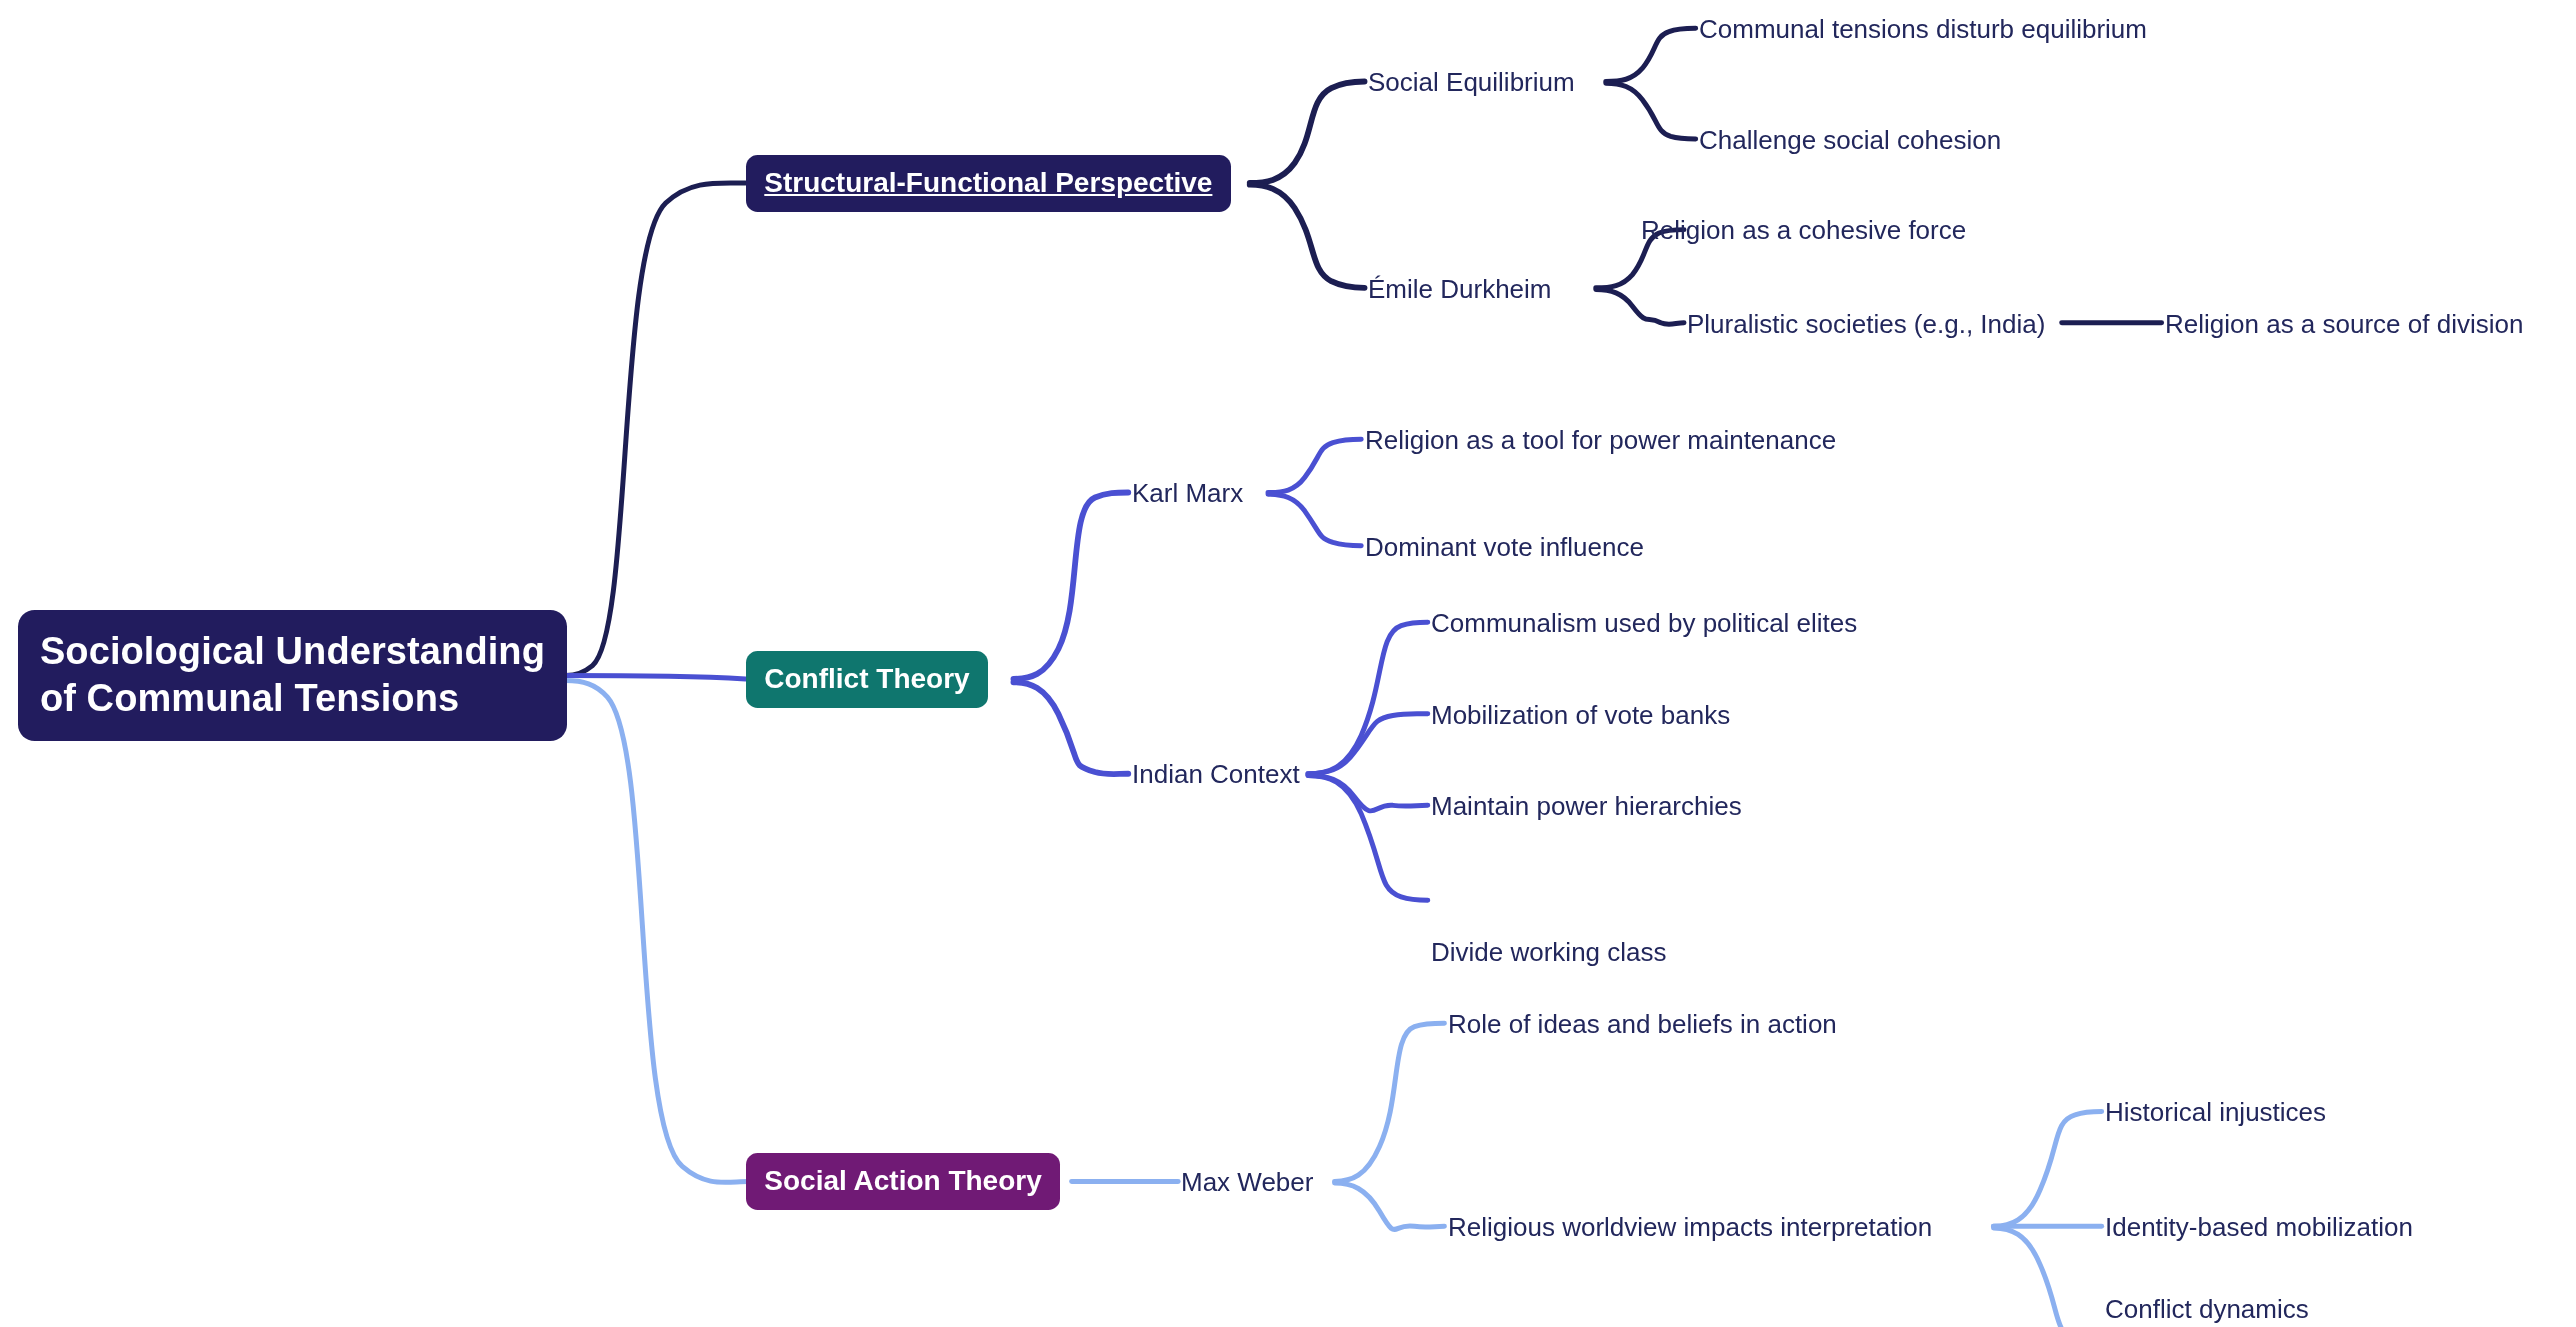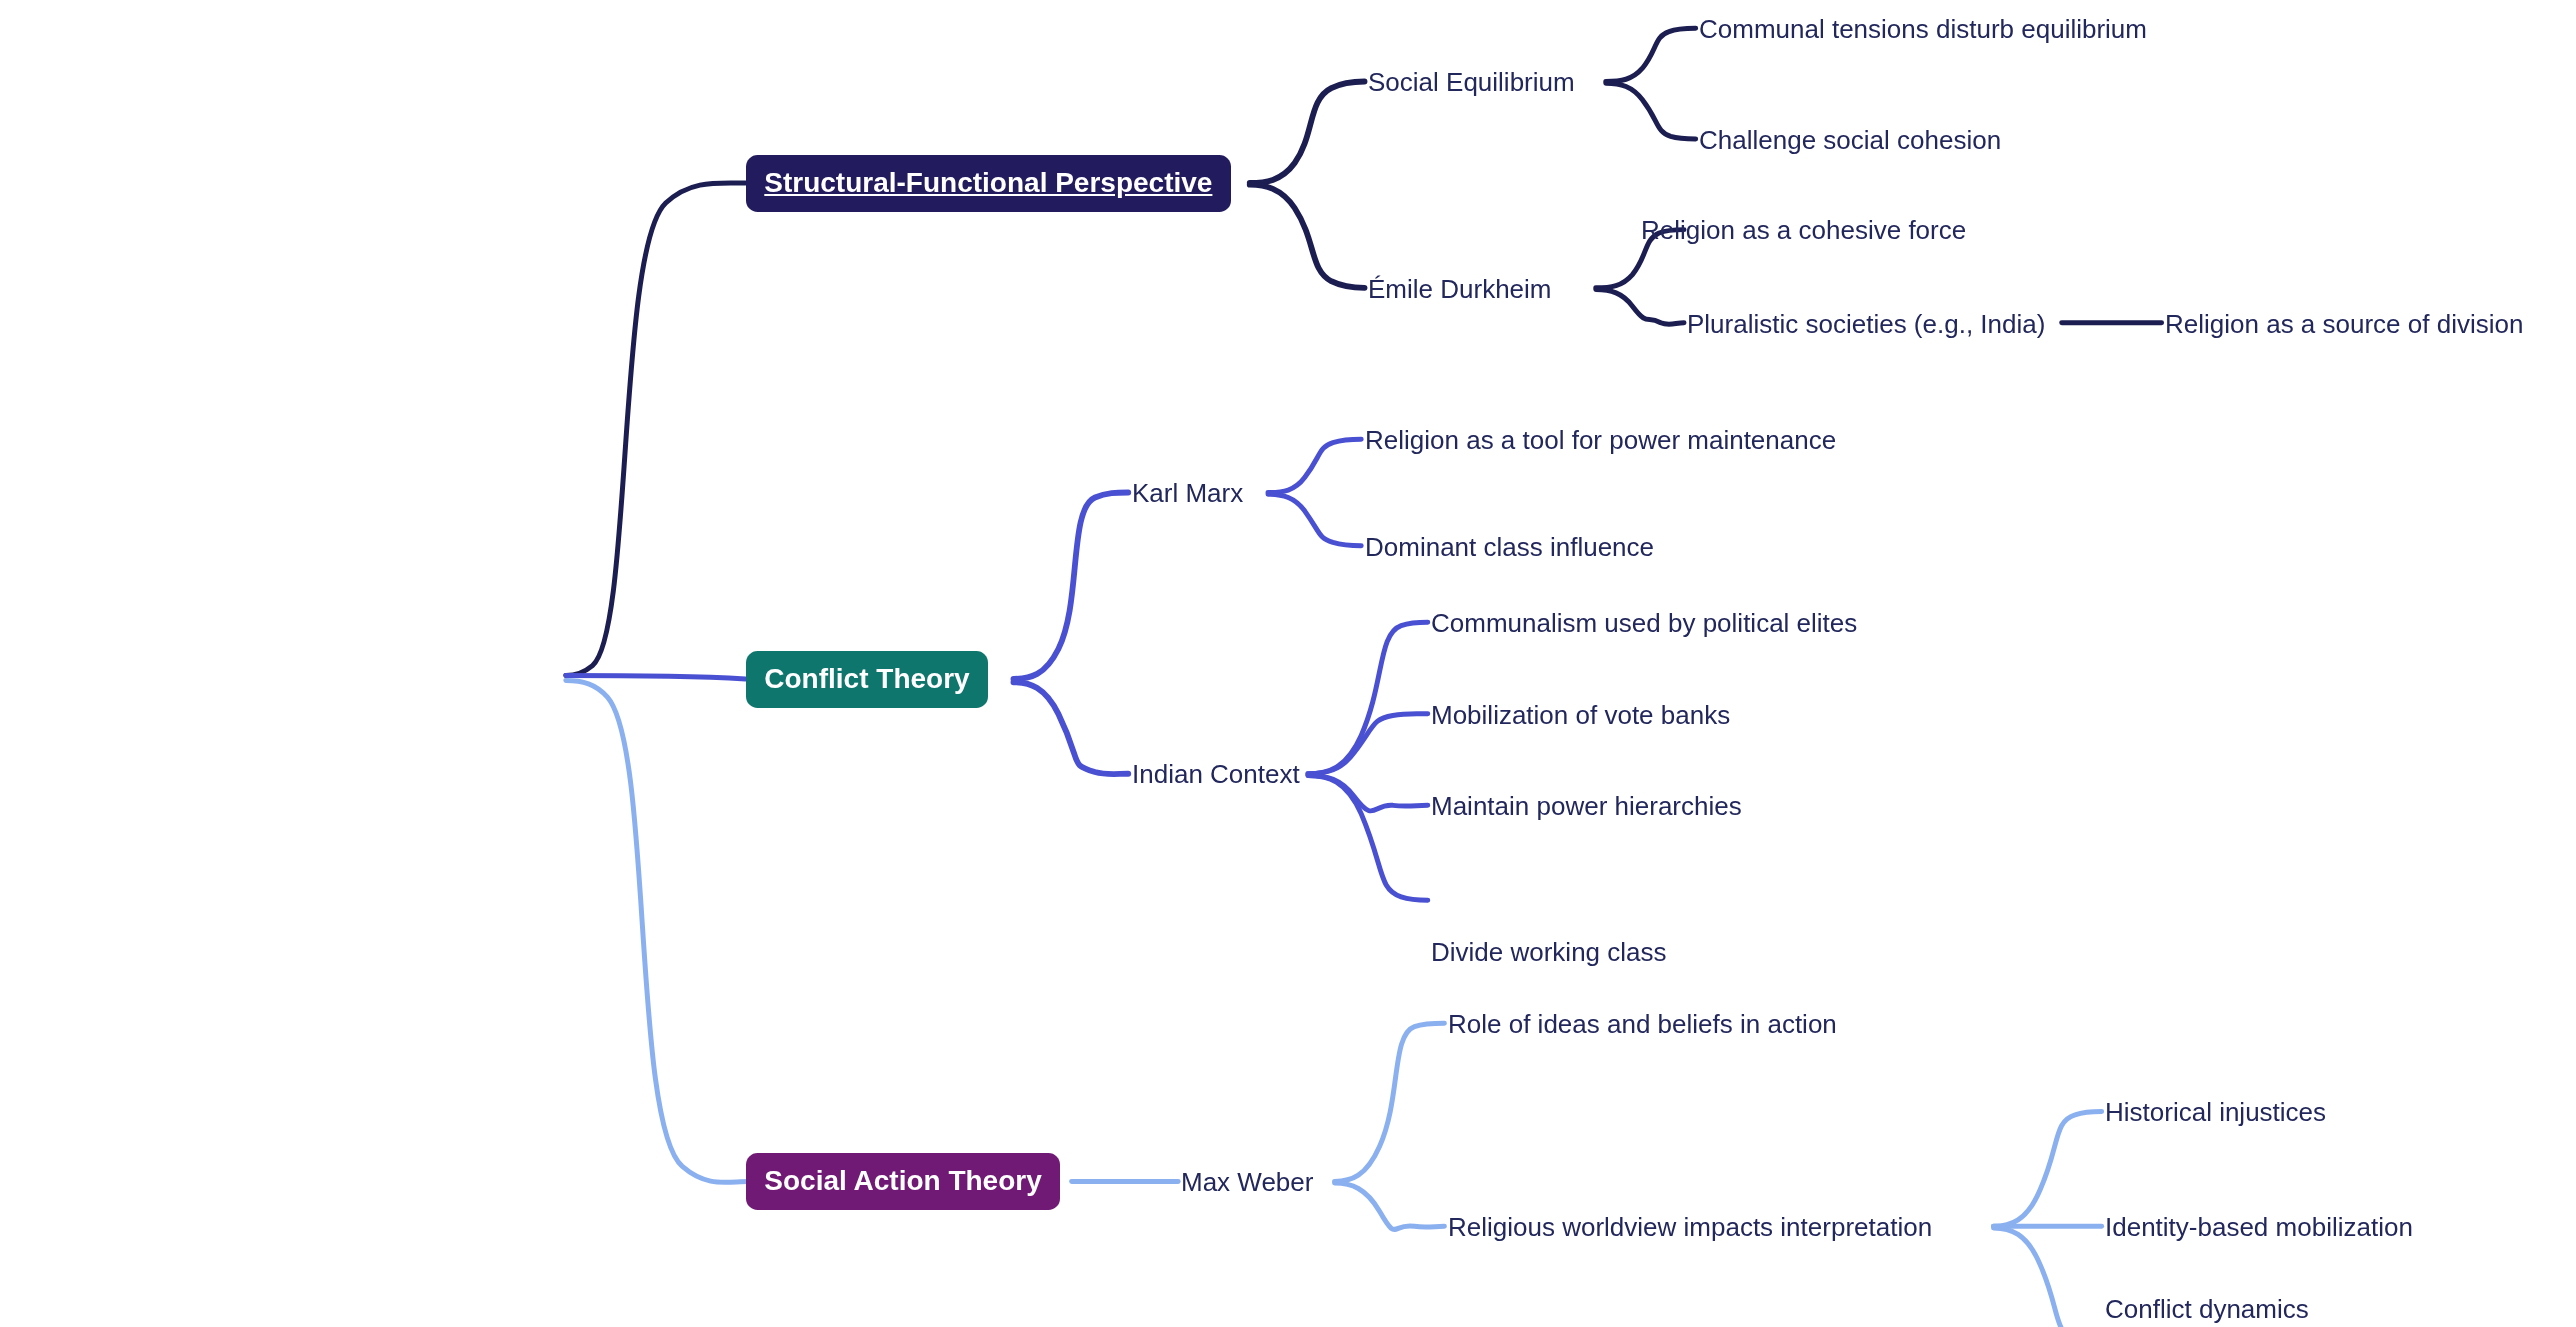--- a/index.html
+++ b/index.html
@@ -167,20 +167,24 @@
              C 2416 1474 2436 1468 2452 1430
              C 2476 1376 2468 1348 2494 1340
              C 2506 1336 2516 1336 2526 1336" fill="none" stroke="#8bb0f0" stroke-width="6" stroke-linecap="round"></path>
     <path d="M 2396 1474 L 2526 1474" fill="none" stroke="#8bb0f0" stroke-width="6" stroke-linecap="round"></path>
     <path d="M 2396 1476
              C 2416 1476 2436 1482 2452 1520
              C 2476 1574 2468 1602 2494 1610
              C 2506 1614 2516 1614 2526 1614" fill="none" stroke="#8bb0f0" stroke-width="6" stroke-linecap="round"></path>
   </svg>
 
+  <div class="node node-root" style="left:18.3px; top:610px; width:549px; background:#221c5e;">
+    <div>Sociological Understanding</div>
+    <div>of Communal Tensions</div>
+  </div>
 
   <div class="node node-branch" style="left:746px; top:155px; height:57px; background:#221c5e;text-decoration:underline;">Structural-Functional Perspective</div>
 
   <div class="node node-branch" style="left:746px; top:651px; height:57px; background:#0f766e;">Conflict Theory</div>
 
   <div class="node node-branch" style="left:746px; top:1153px; height:57px; background:#701a75;">Social Action Theory</div>
 
   <div class="node node-text lvl2" style="left:1368px; top:68px; height:28px;">Social Equilibrium</div>
 
   <div class="node node-text lvl2" style="left:1368px; top:275px; height:28px;">Émile Durkheim</div>
@@ -194,21 +198,21 @@
   <div class="node node-text lvl3" style="left:1687px; top:310px; height:28px;">Pluralistic societies (e.g., India)</div>
 
   <div class="node node-text lvl4" style="left:2165px; top:310px; height:28px;">Religion as a source of division</div>
 
   <div class="node node-text lvl2" style="left:1132px; top:479px; height:28px;">Karl Marx</div>
 
   <div class="node node-text lvl2" style="left:1132px; top:760px; height:28px;">Indian Context</div>
 
   <div class="node node-text lvl3" style="left:1365px; top:426px; height:28px;">Religion as a tool for power maintenance</div>
 
-  <div class="node node-text lvl3" style="left:1365px; top:533px; height:28px;">Dominant class influence</div>
+  <div class="node node-text lvl3" style="left:1365px; top:533px; height:28px;">Dominant vote influence</div>
 
   <div class="node node-text lvl3" style="left:1431px; top:609px; height:28px;">Communalism used by political elites</div>
 
   <div class="node node-text lvl3" style="left:1431px; top:701px; height:28px;">Mobilization of vote banks</div>
 
   <div class="node node-text lvl3" style="left:1431px; top:792px; height:28px;">Maintain power hierarchies</div>
 
   <div class="node node-text lvl3" style="left:1431px; top:938px; height:28px;">Divide working class</div>
 
   <div class="node node-text lvl2" style="left:1181px; top:1168px; height:28px;">Max Weber</div>

